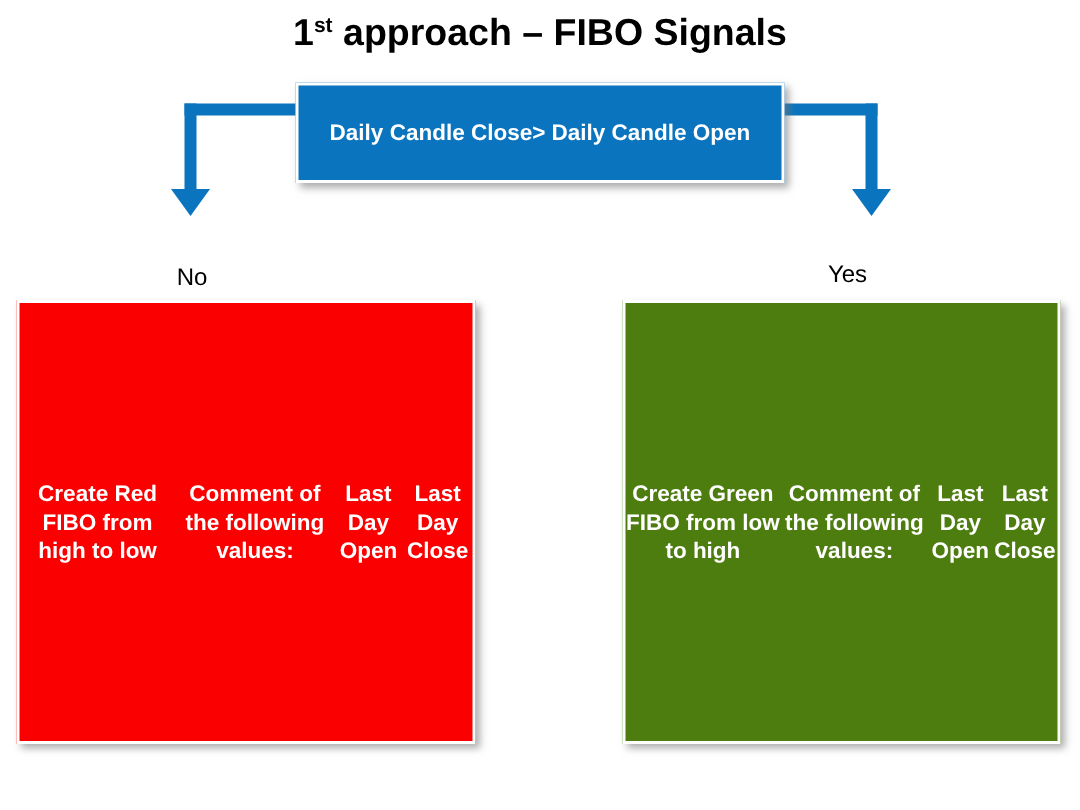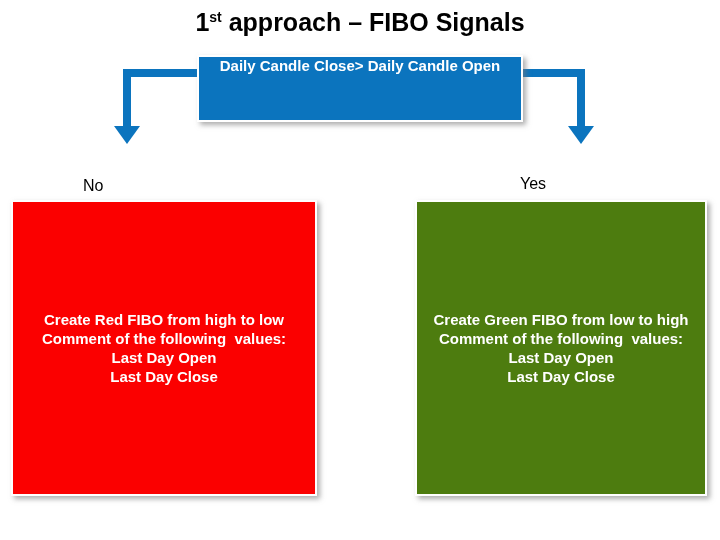--- a/index.html
+++ b/index.html
@@ -33,21 +33,21 @@
   
   .decision {
     position: absolute;
     left: 197px; top: 55px;
     width: 326px; height: 67px;
     box-sizing: border-box;
     background: #0b74be;
     border: 2px solid #ffffff;
     box-shadow: 3px 3px 5px rgba(120,120,120,0.6);
     display: flex;
-    align-items: flex-start;
+    align-items: center;
     justify-content: center;
     z-index: 2;
   }
   .decision-label {
     color: #ffffff;
     font-weight: bold;
     font-size: 15px;
     text-align: center;
   }
 
@@ -65,36 +65,37 @@
     border-top: 18px solid #0b74be;
     z-index: 1;
   }
   .head-no  { left: 114px; top: 126px; }
   .head-yes { left: 568px; top: 126px; }
 
   
   .branch-label {
     position: absolute;
     width: 90px;
+    text-align: center;
     font-size: 16px;
     color: #000000;
   }
   .label-no  { left: 83px;  top: 177px; }
   .label-yes { left: 520px; top: 175px; }
 
   
   .outcome {
     position: absolute;
     top: 200px;
     height: 296px;
     box-sizing: border-box;
     border: 2px solid #ffffff;
     box-shadow: 3px 3px 5px rgba(120,120,120,0.6);
     display: flex;
-    flex-direction: column;
+    flex-direction: row;
     align-items: center;
     justify-content: center;
     color: #ffffff;
     font-weight: bold;
     font-size: 15px;
     line-height: 19px;
     text-align: center;
   }
   .outcome-no  { left: 11px;  width: 306px; background: #fb0000; }
   .outcome-yes { left: 415px; width: 292px; background: #00ab4e; }

